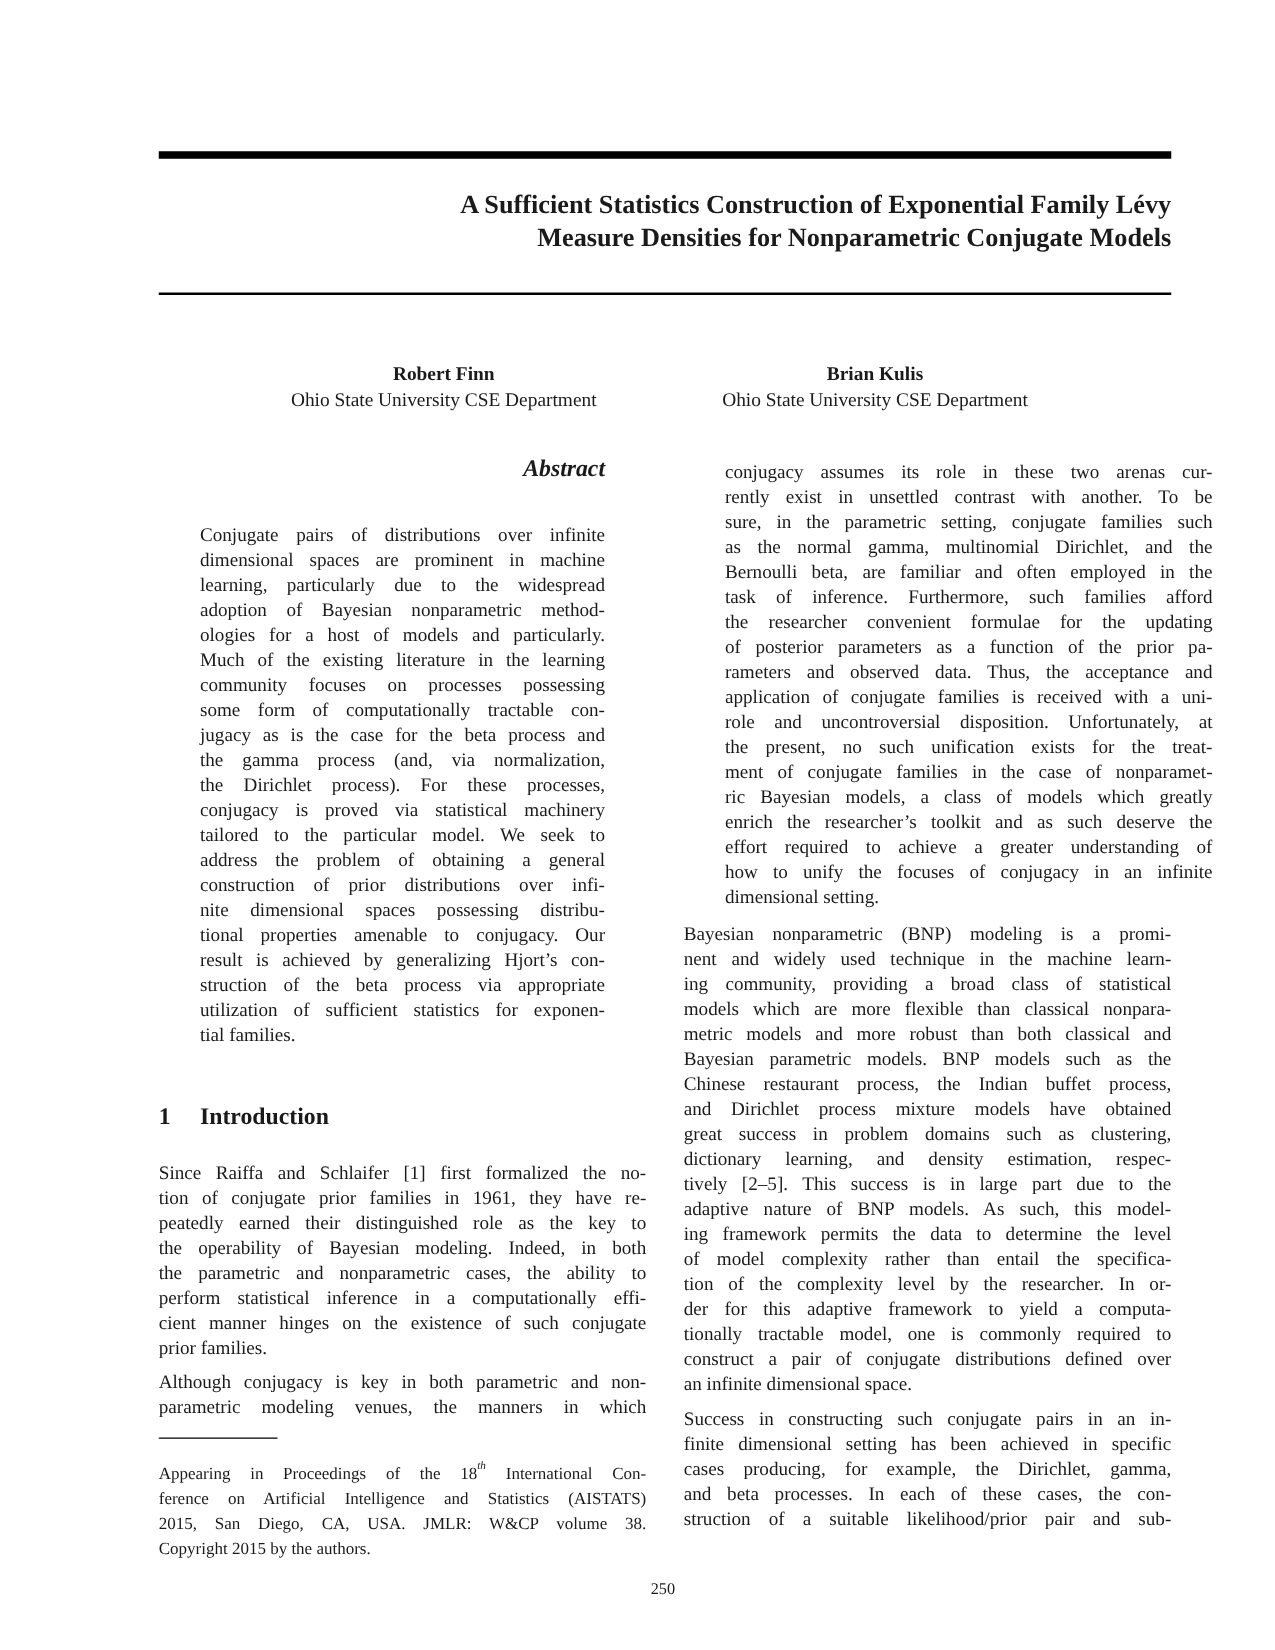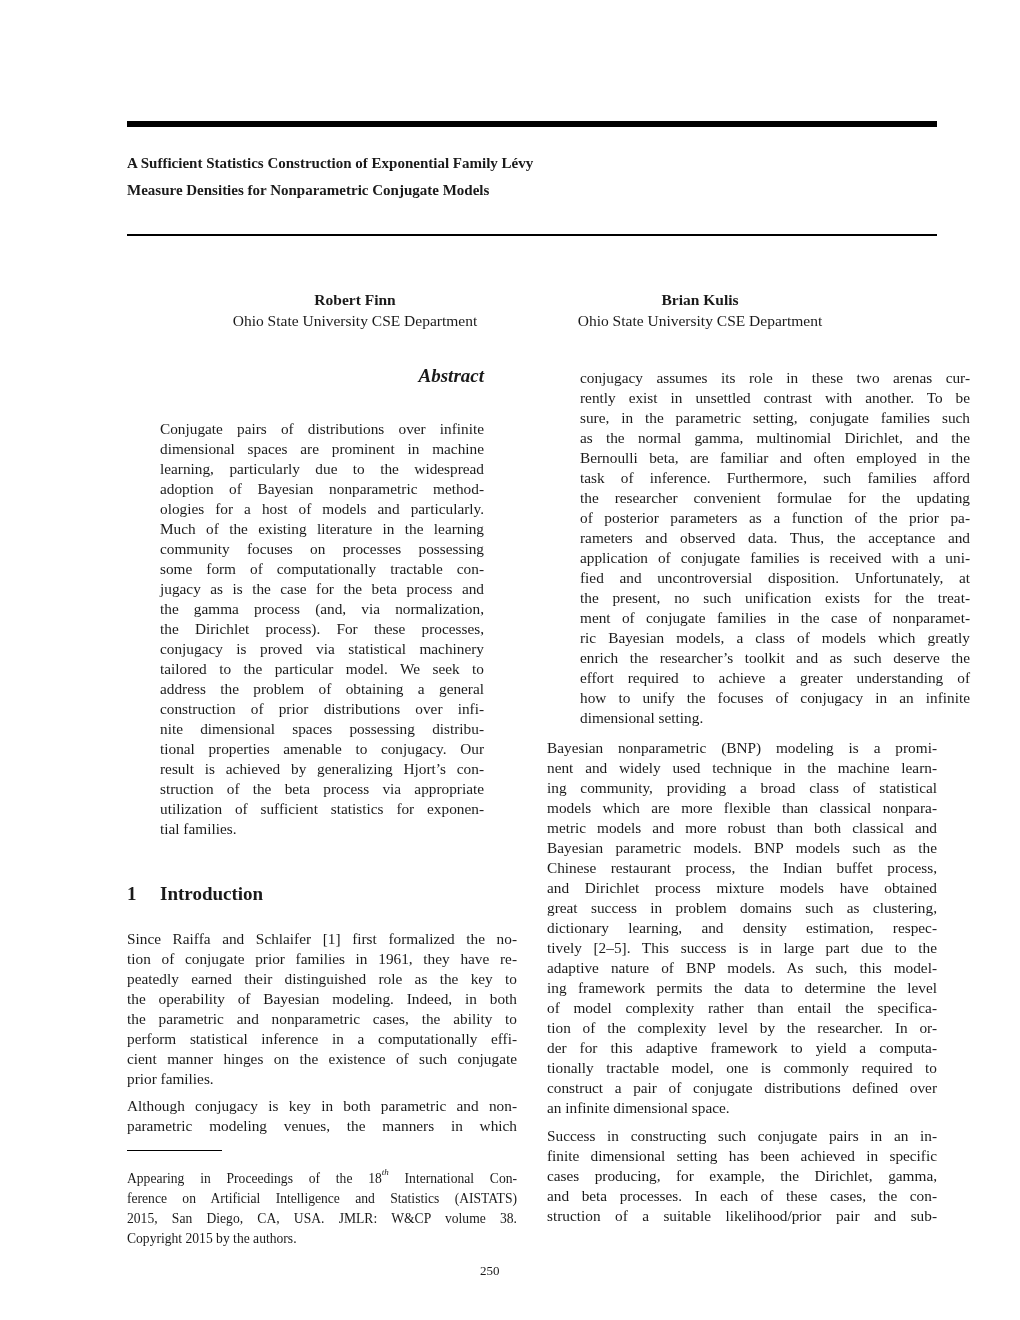--- a/index.html
+++ b/index.html
@@ -6,21 +6,21 @@
     body {
       width: 1020px; height: 1320px; position: relative; overflow: hidden;
       font-family: "DejaVu Serif", "Liberation Serif", serif;
       color: #1a1a1a;
     }
     .abs { position: absolute; }
     .rule-thick { left: 127px; width: 810px; top: 121px; height: 6px; background: #000; }
     .rule-thin { left: 127px; width: 810px; top: 234px; height: 1.5px; background: #000; }
     .title {
       left: 127px; width: 810px; top: 150px;
-      text-align: left; font-weight: bold; font-size: 15px; line-height: 27px;
+      text-align: right; font-weight: bold; font-size: 21px; line-height: 27px;
       font-family: "Liberation Serif", serif;
     }
     .title div { white-space: nowrap; }
     .author { top: 289px; width: 330px; text-align: center;
       font-family: "Liberation Serif", serif; font-size: 15.5px; line-height: 21px; }
     .author .name { font-weight: bold; }
     .author-1 { left: 190px; }
     .author-2 { left: 535px; }
     .heading {
       font-family: "Liberation Serif", serif; font-weight: bold; font-size: 19px;
@@ -40,21 +40,21 @@
     .p1 { top: 929px; }
     .p2 { top: 1096px; }
     .right-col { left: 547px; width: 390px; }
     .rp1 { top: 368px; margin-left: 33px; }
     .rp2 { top: 738px; }
     .rp3 { top: 1126px; }
     .footnote-rule { left: 127px; top: 1150px; width: 95px; height: 1px; background: #000; }
     .footnote { left: 127px; width: 390px; top: 1158px; margin-top: 11px; }
     .footnote .col-line { font-size: 13.6px; line-height: 20px; }
     sup { font-size: 9px; font-style: italic; line-height: 0; position: relative; top: -2px; vertical-align: super; }
-    .page-number { left: 480px; width: 60px; top: 1263px; text-align: left;
+    .page-number { left: 480px; width: 60px; top: 1263px; text-align: right;
       font-family: "Liberation Serif", serif; font-size: 13px; }
   </style>
 </head>
 <body>
 
 <div class="abs rule-thick"></div>
 
 <div class="abs title">
   <div>A Sufficient Statistics Construction of Exponential Family Lévy</div>
   <div>Measure Densities for Nonparametric Conjugate Models</div>
@@ -130,21 +130,21 @@
   <div class="col-line">conjugacy assumes its role in these two arenas cur-</div>
   <div class="col-line">rently exist in unsettled contrast with another. To be</div>
   <div class="col-line">sure, in the parametric setting, conjugate families such</div>
   <div class="col-line">as the normal gamma, multinomial Dirichlet, and the</div>
   <div class="col-line">Bernoulli beta, are familiar and often employed in the</div>
   <div class="col-line">task of inference. Furthermore, such families afford</div>
   <div class="col-line">the researcher convenient formulae for the updating</div>
   <div class="col-line">of posterior parameters as a function of the prior pa-</div>
   <div class="col-line">rameters and observed data. Thus, the acceptance and</div>
   <div class="col-line">application of conjugate families is received with a uni-</div>
-  <div class="col-line">fied and uncontroversial disposition. Unfortunately, at</div>
+  <div class="col-line">role and uncontroversial disposition. Unfortunately, at</div>
   <div class="col-line">the present, no such unification exists for the treat-</div>
   <div class="col-line">ment of conjugate families in the case of nonparamet-</div>
   <div class="col-line">ric Bayesian models, a class of models which greatly</div>
   <div class="col-line">enrich the researcher’s toolkit and as such deserve the</div>
   <div class="col-line">effort required to achieve a greater understanding of</div>
   <div class="col-line">how to unify the focuses of conjugacy in an infinite</div>
   <div class="col-line last">dimensional setting.</div>
 </div>
 
 <div class="abs right-col rp2">

